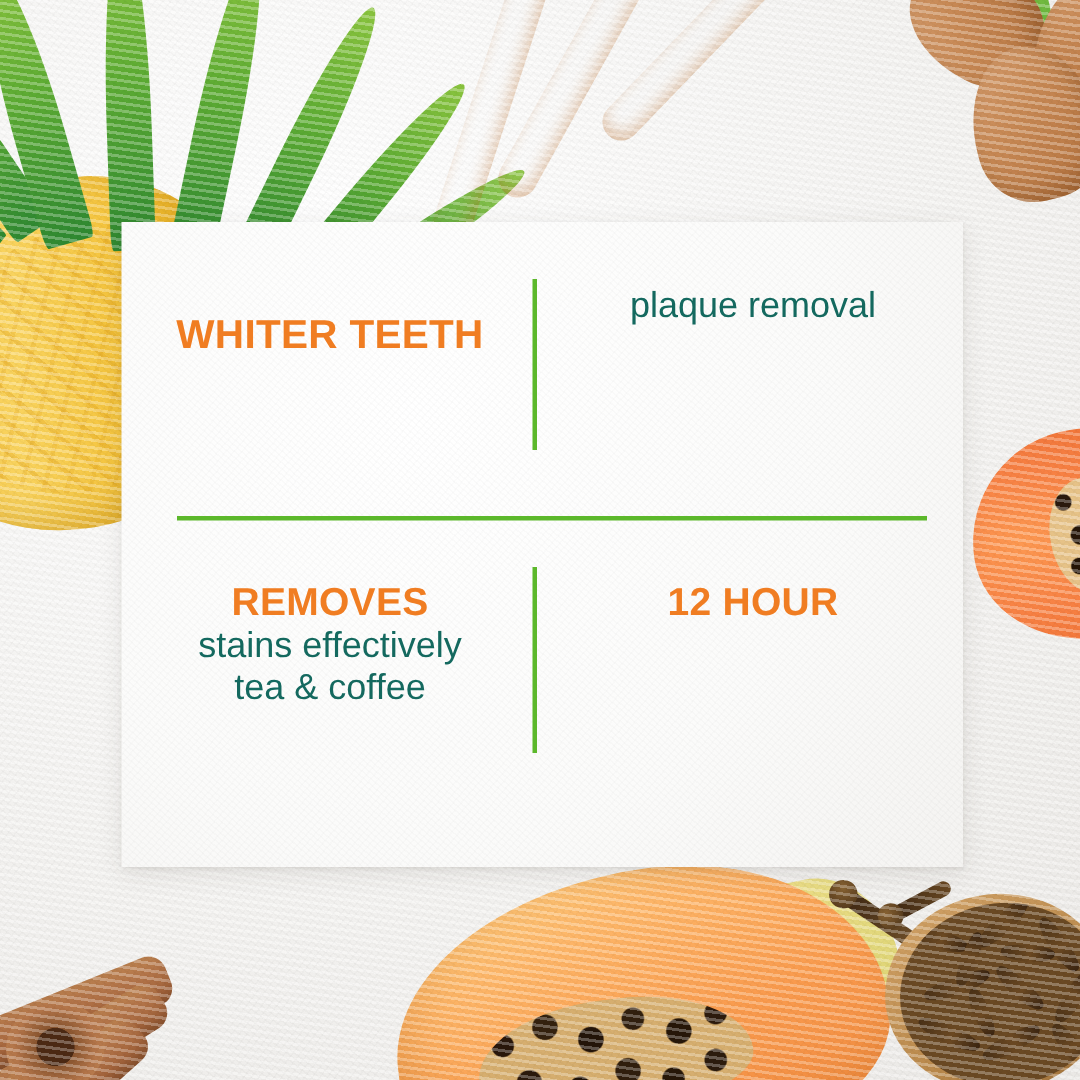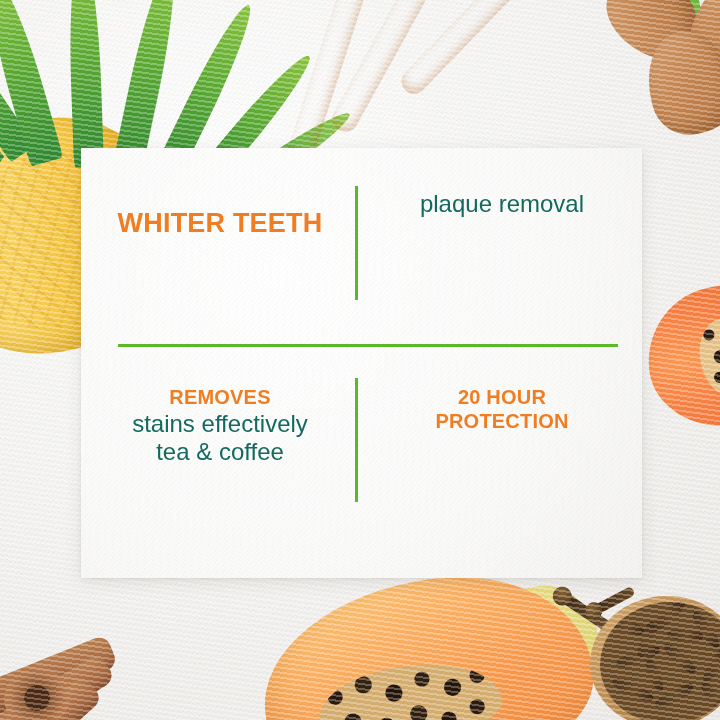--- a/index.html
+++ b/index.html
@@ -279,21 +279,21 @@
     font-size: 27px;
     letter-spacing: .2px;
     margin: 0;
   }
   .subline {
     color: #14695f;
     font-size: 24px;
     margin: 0;
   }
   .cell-bl .headline,
-  .cell-br .headline { font-size: 20px; }
+  .cell-br .headline { font-size: 26px; }
 
   
   .divider { position: absolute; background: #5cb82b; }
   .divider-v-top    { left: 274px; top: 38px;  width: 3px;  height: 114px; }
   .divider-h-middle { left: 37px;  top: 196px; width: 500px; height: 3px; }
   .divider-v-bottom { left: 274px; top: 230px; width: 3px;  height: 124px; }
 </style>
 </head>
 <body>
 
@@ -370,19 +370,18 @@
         <p class="subline">plaque removal</p>
       </div>
 
       <div class="benefit-cell cell-bl">
         <p class="headline">REMOVES</p>
         <p class="subline">stains effectively</p>
         <p class="subline">tea &amp; coffee</p>
       </div>
 
       <div class="benefit-cell cell-br">
-        <p class="headline">20 HOUR</p>
-        <p class="headline">PROTECTION</p>
+        <p class="headline">12 HOUR</p>
       </div>
 
     </div>
   </div>
 </div>
 
 </body></html>

